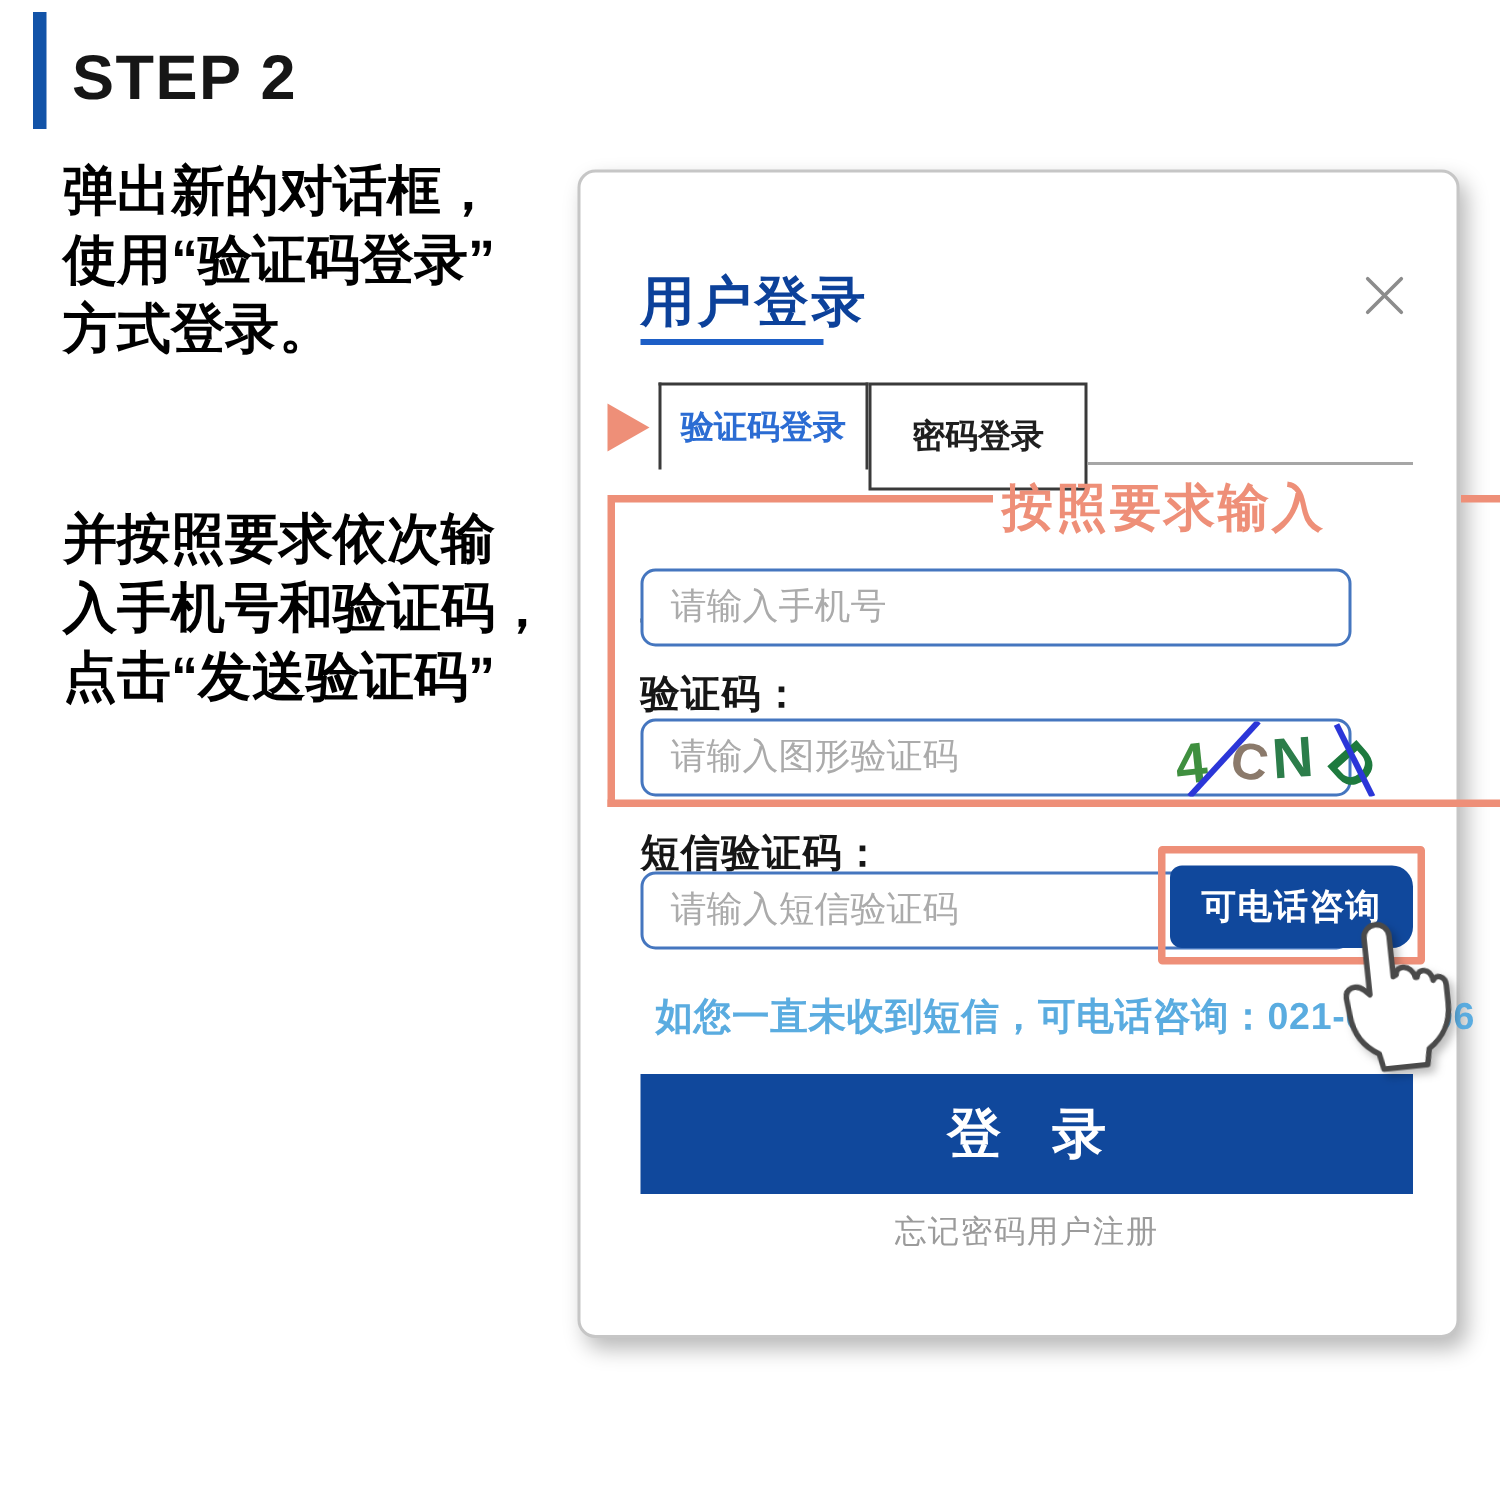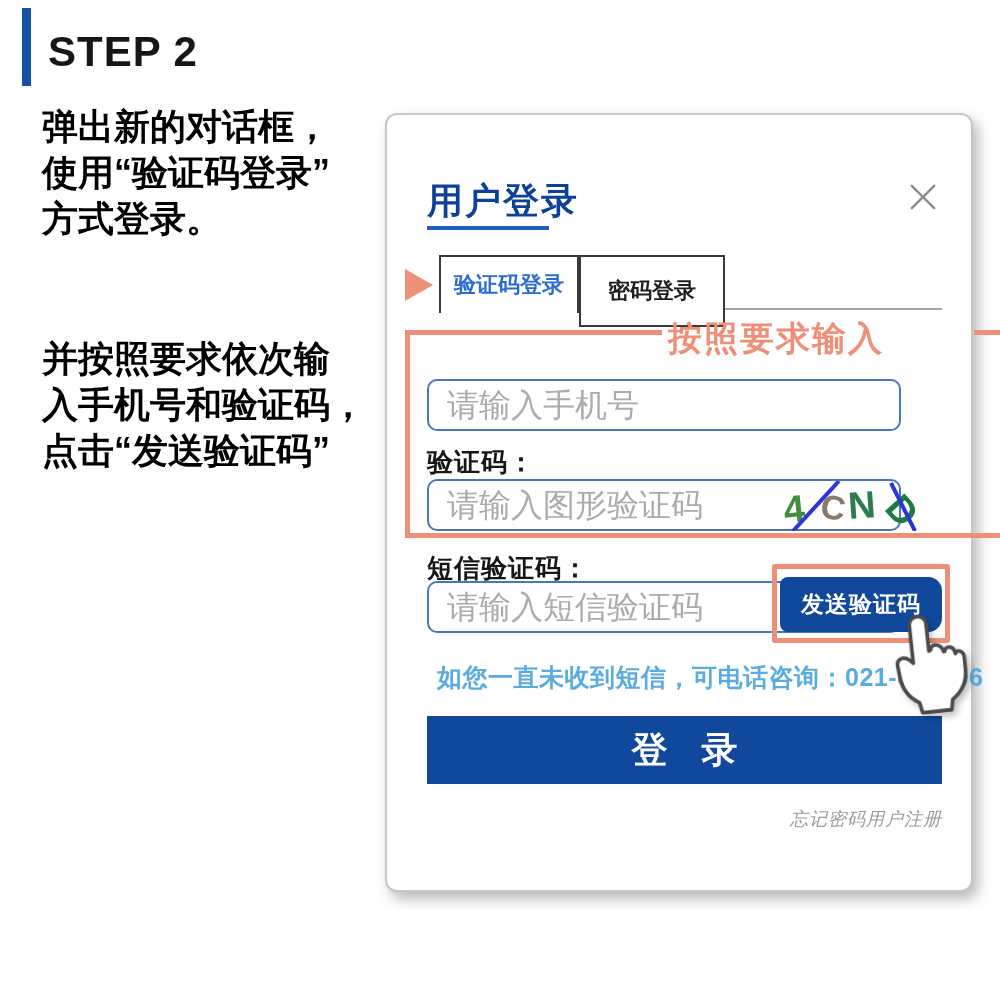--- a/index.html
+++ b/index.html
@@ -42,42 +42,42 @@
   .anno-seg { position:absolute; top:0; height:5px; background:#ee8f78; }
   .seg-left { left:0; width:252px; }
   .seg-right { right:0; width:50px; }
   .anno-label { position:absolute; left:258px; top:-14px; font-size:34px; font-weight:700;
     color:#ee8f78; letter-spacing:2px; white-space:nowrap; }
 
   
   .f-label { position:absolute; left:40px; font-size:26px; font-weight:700; color:#161616; letter-spacing:1px; }
   .lbl-phone { top:232px;margin-top:48px; } .lbl-captcha { top:330px; } .lbl-sms { top:436px; }
   .f-input { position:absolute; left:40px; width:474px; height:52px; border:2px solid #4576bf;
-    border-radius:10px; font-size:32px; color:#333; padding:0 18px; outline:none; background:#fff; }
+    border-radius:10px; font-size:24px; color:#333; padding:0 18px; outline:none; background:#fff; }
   .f-input::placeholder { color:#ababab; }
   .in-phone { top:264px; } .in-captcha { top:364px; } .in-sms { top:466px; }
 
   .captcha-svg { position:absolute; left:392px; top:366px; width:148px; height:50px; z-index:3; }
   .captcha-svg text { font-family:"Liberation Sans","DejaVu Sans",sans-serif; }
 
   .sms-btn { position:absolute; left:393px; top:462px; width:162px; height:55px; background:#10489c;
     color:#fff; font-size:23px; font-weight:700; border:none; border-radius:8px 14px 14px 8px;
     letter-spacing:1px; cursor:pointer; z-index:2; }
   .btn-highlight { position:absolute; left:385px; top:449px; width:178px; height:79px;
     border:5px solid #ee8f78; border-radius:3px; pointer-events:none; z-index:4; }
 
   .helper { position:absolute; left:50px; top:546px; font-size:25px; font-weight:700;
     color:#5aace0; letter-spacing:0.5px; white-space:nowrap; }
 
-  .login-btn { position:absolute; left:40px; top:601px; width:515px; height:68px; background:#10489c;
+  .login-btn { position:absolute; left:40px; top:601px; width:515px; height:80px; background:#10489c;
     color:#fff; font-size:36px; font-weight:700; border:none; cursor:pointer; letter-spacing:12px;
     text-indent:12px; }
 
   .links-row { position:absolute; left:40px; top:692px; width:515px; display:flex;
-    justify-content:flex-end; font-size:18px; color:#9b9b9b;font-style:italic; }
+    justify-content:center; font-size:21px; color:#9b9b9b; }
   .link { cursor:pointer; letter-spacing:1px; }
 
   .hand { position:absolute; left:495px; top:492px; width:88px; height:114px; z-index:6;
     filter:drop-shadow(3px 4px 3px rgba(0,0,0,0.25)); transform:rotate(-6deg); pointer-events:none; }
 </style>
 </head>
 <body>
 
 <div class="step-bar"></div>
 <div class="step-title">STEP 2</div>
@@ -126,21 +126,21 @@
     <text x="6" y="42" font-size="38" font-weight="bold" fill="#3f8f3f" transform="rotate(-6 6 42)">4</text>
     <text x="40" y="36" font-size="34" font-weight="bold" fill="#8b7a6b" transform="rotate(10 40 36)">C</text>
     <text x="70" y="38" font-size="38" font-weight="bold" fill="#2c7d4a" transform="rotate(-4 70 38)">N</text>
     <text x="106" y="36" font-size="38" font-weight="bold" fill="#1e7a3e" transform="rotate(48 114 30)">D</text>
     <line x1="60" y1="0" x2="14" y2="50" stroke="#2b36d8" stroke-width="4"></line>
     <line x1="112" y1="2" x2="136" y2="50" stroke="#2b36d8" stroke-width="4"></line>
   </svg>
 
   <div class="f-label lbl-sms">短信验证码：</div>
   <input class="f-input in-sms" type="text" placeholder="请输入短信验证码" style="">
-  <button class="sms-btn">发送验证码</button>
+  <button class="sms-btn">可电话咨询</button>
   <div class="btn-highlight"></div>
 
   <div class="helper">如您一直未收到短信，可电话咨询：021-628706</div>
 
   <button class="login-btn">登 录</button>
 
   <div class="links-row">
     <span class="link">忘记密码</span>
     <span class="link">用户注册</span>
   </div>

